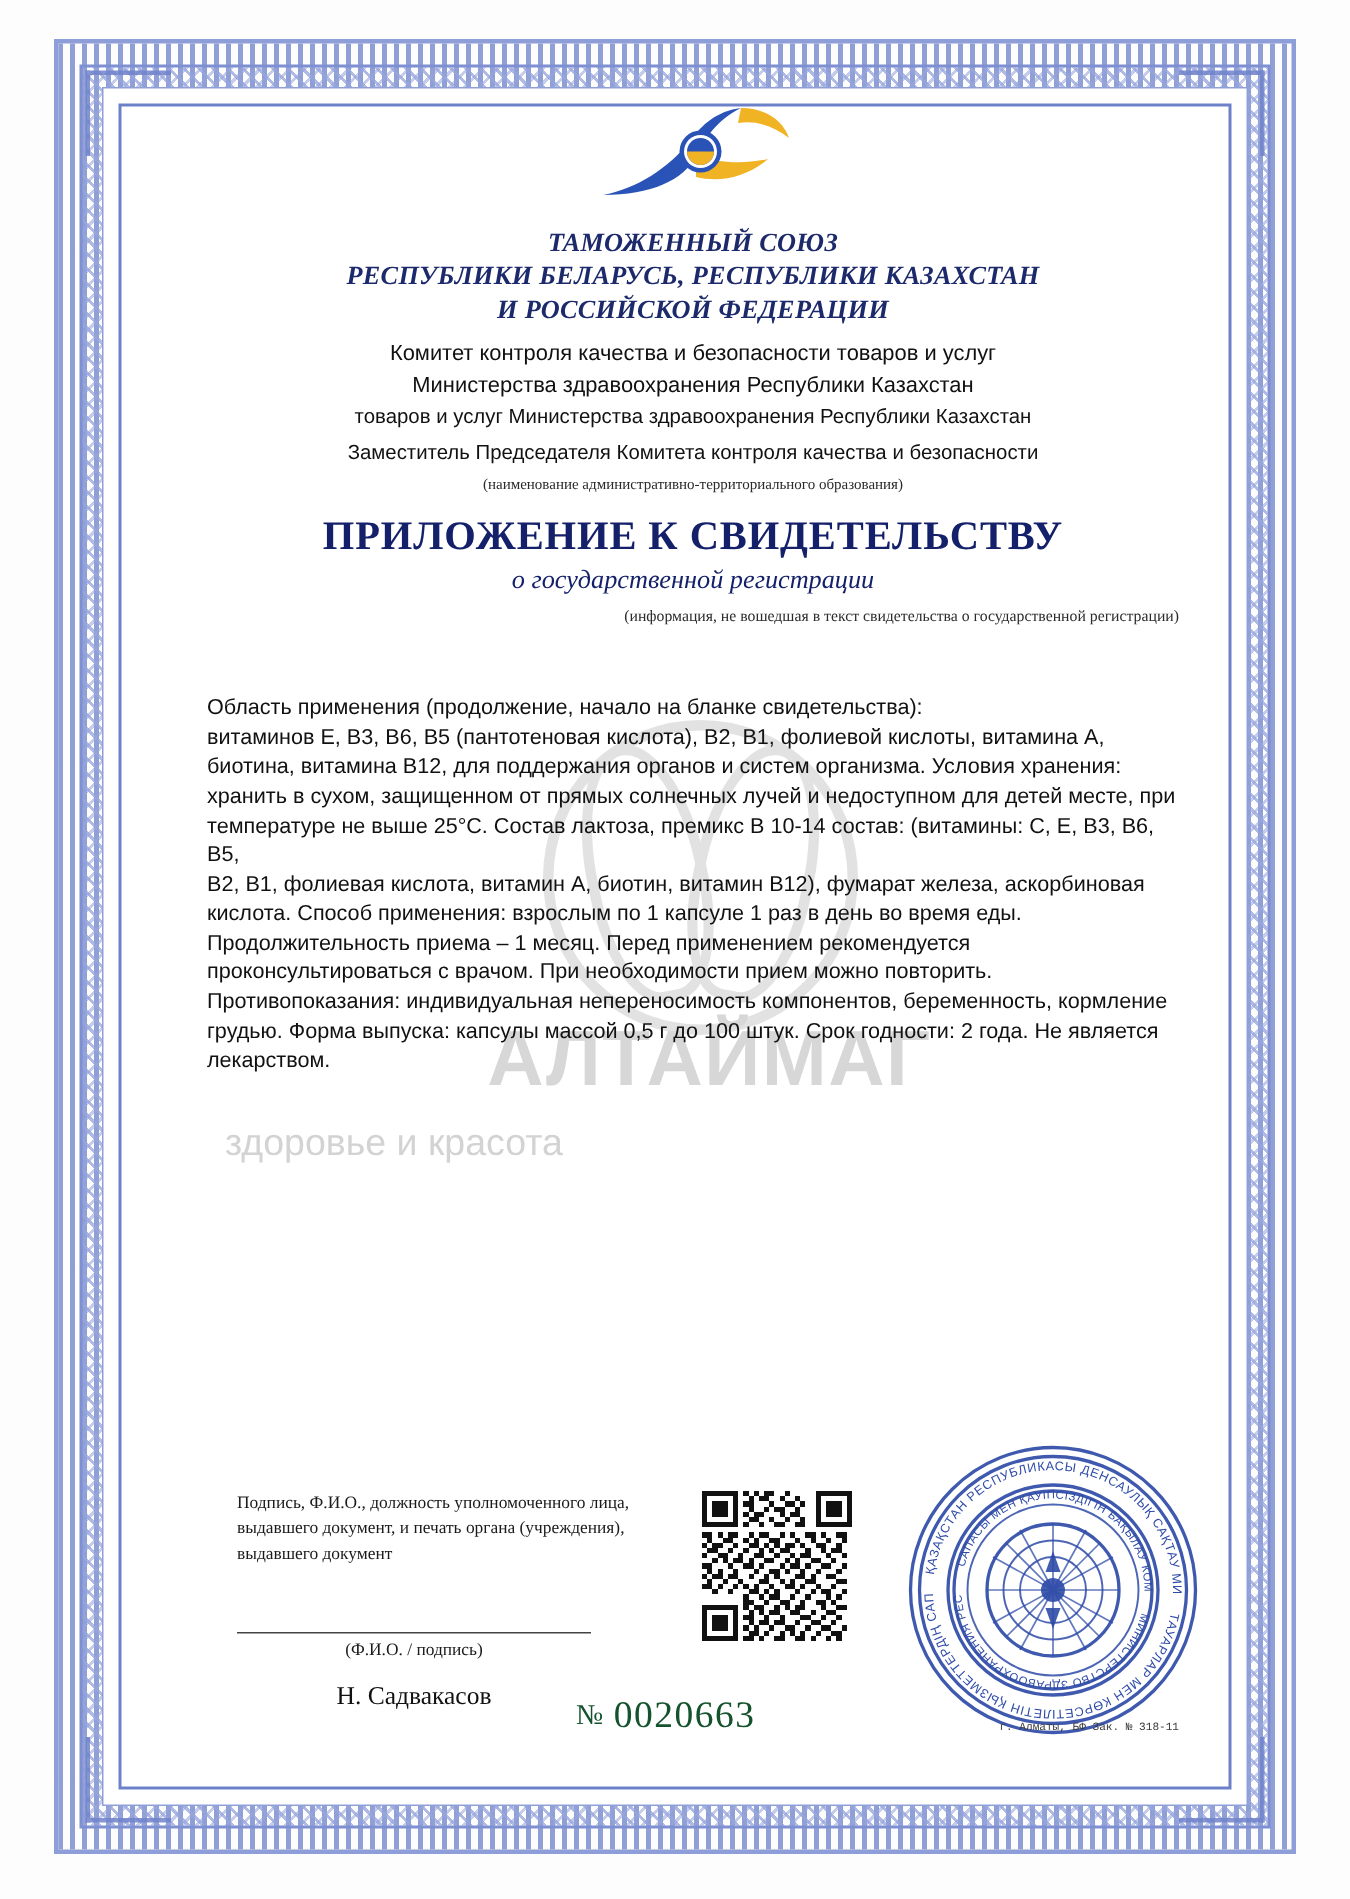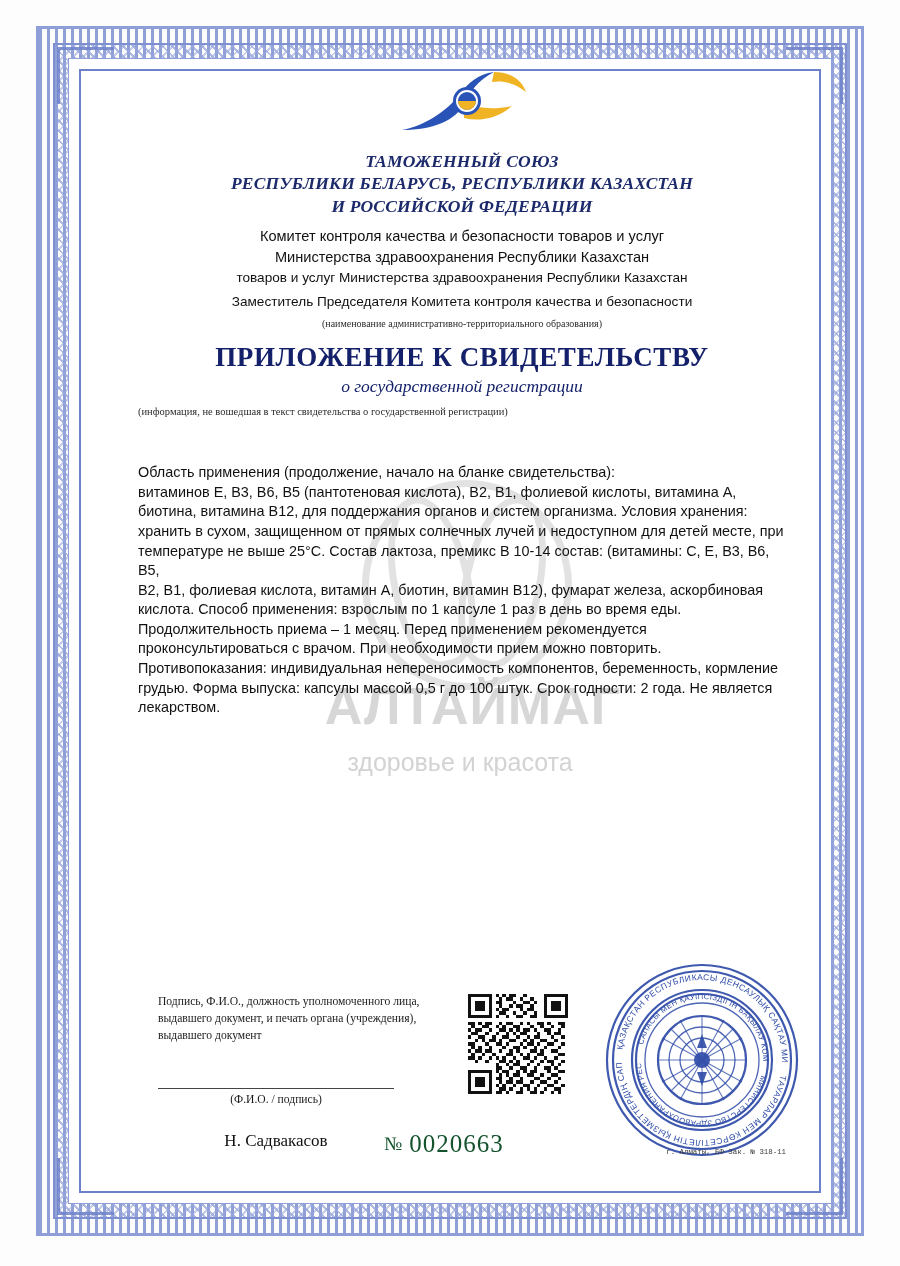--- a/index.html
+++ b/index.html
@@ -155,21 +155,21 @@
     text-align: center;
     padding: 0 4px 1px 4px;
     min-width: 28px;
   }
   .fill.day { min-width: 34px; }
   .fill.month { min-width: 92px; border-bottom: none; }
   .fill.year { min-width: 60px; border-bottom: none; }
   .fill.num { min-width: 220px; border-bottom: none; text-align: left; font-size: 15px; }
 
   .reg-note {
-    text-align: left;
+    text-align: right;
     font-family: "Liberation Serif", serif;
     font-size: 10.5px;
     color: #2b2b2b;
     margin-top: 9px;
   }
 
   
   .body-text {
     margin-top: 46px;
     font-size: 14.4px;
@@ -196,21 +196,21 @@
     text-align: center;
     color: #d7d7d7;
     font-size: 52px;
     font-weight: bold;
     letter-spacing: 1px;
   }
   .wm-sub {
     position: absolute;
     left: 0; top: 268px;
     width: 620px;
-    text-align: center;
+    text-align: left;
     color: #d3d3d3;
     font-size: 25px;
   }
   .wm-mark {
     position: absolute;
     left: 212px; top: 0;
     width: 196px; height: 196px;
     border-radius: 50%;
     border: 7px solid #e2e2e2;
   }
@@ -252,21 +252,21 @@
     font-family: "Liberation Serif", serif;
     font-size: 11.6px;
     margin-top: 3px;
     color: #1a1a1a;
   }
   .sig-name {
     text-align: center;
     width: 236px;
     font-family: "Liberation Serif", serif;
     font-size: 17px;
-    margin-top: 20px;
+    margin-top: 10px;
     color: #111;
   }
   .blank-number {
     position: absolute;
     left: 258px; top: 178px;
     font-family: "Liberation Serif", serif;
     font-size: 25px;
     color: #14532d;
     letter-spacing: 1px;
     text-align: right;

